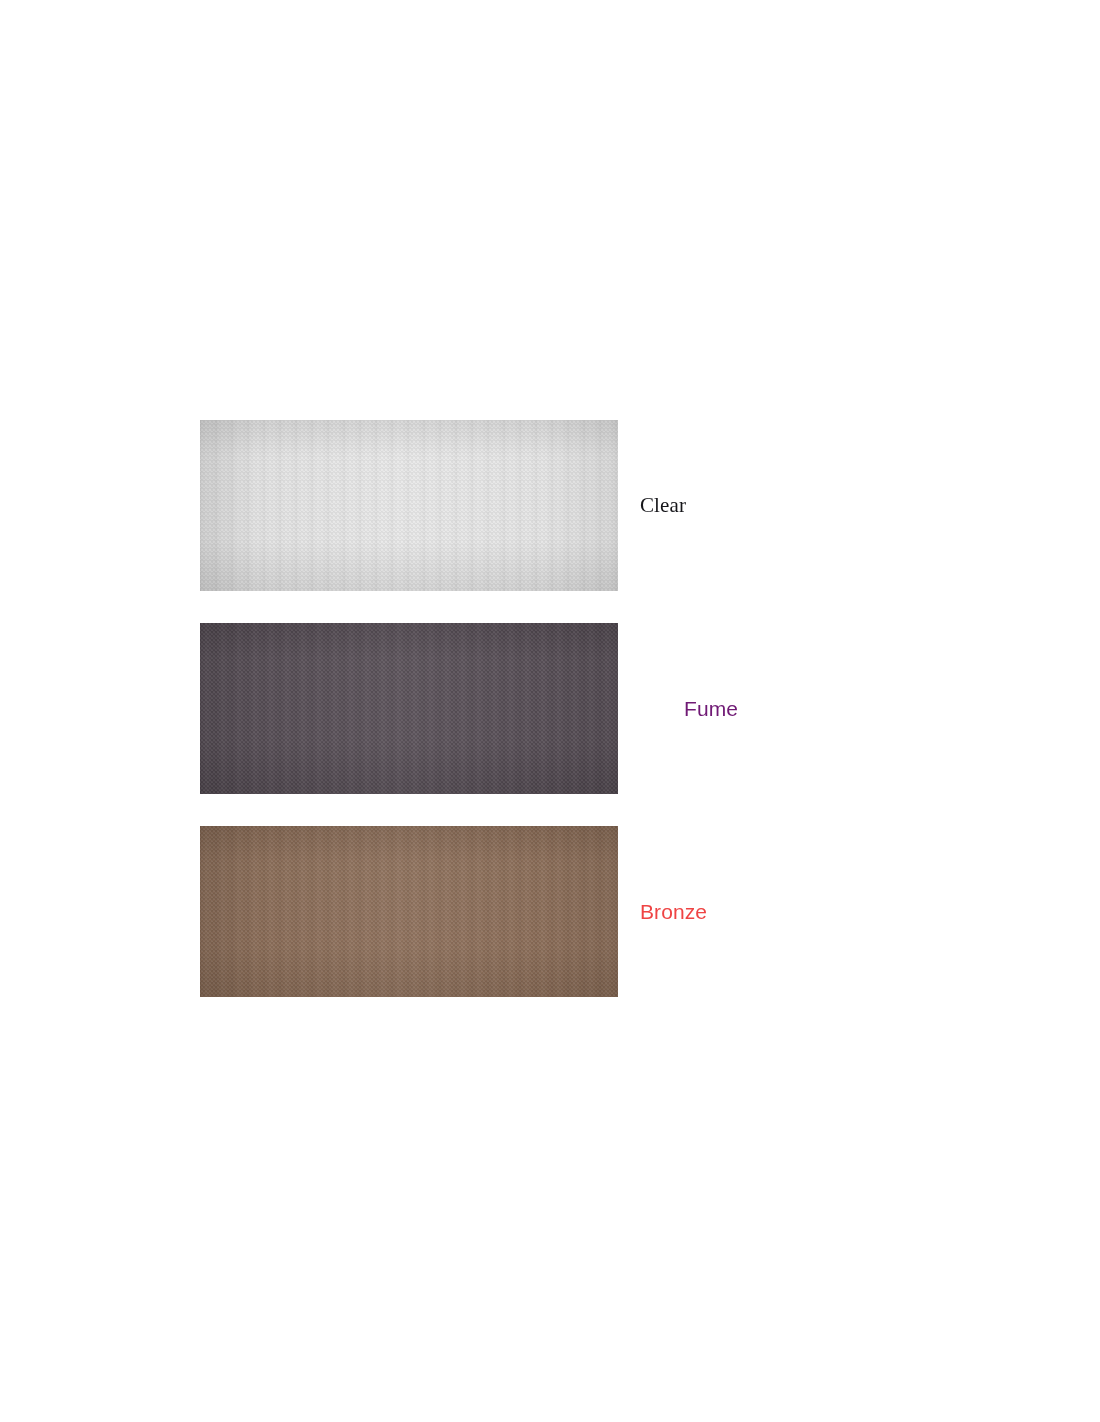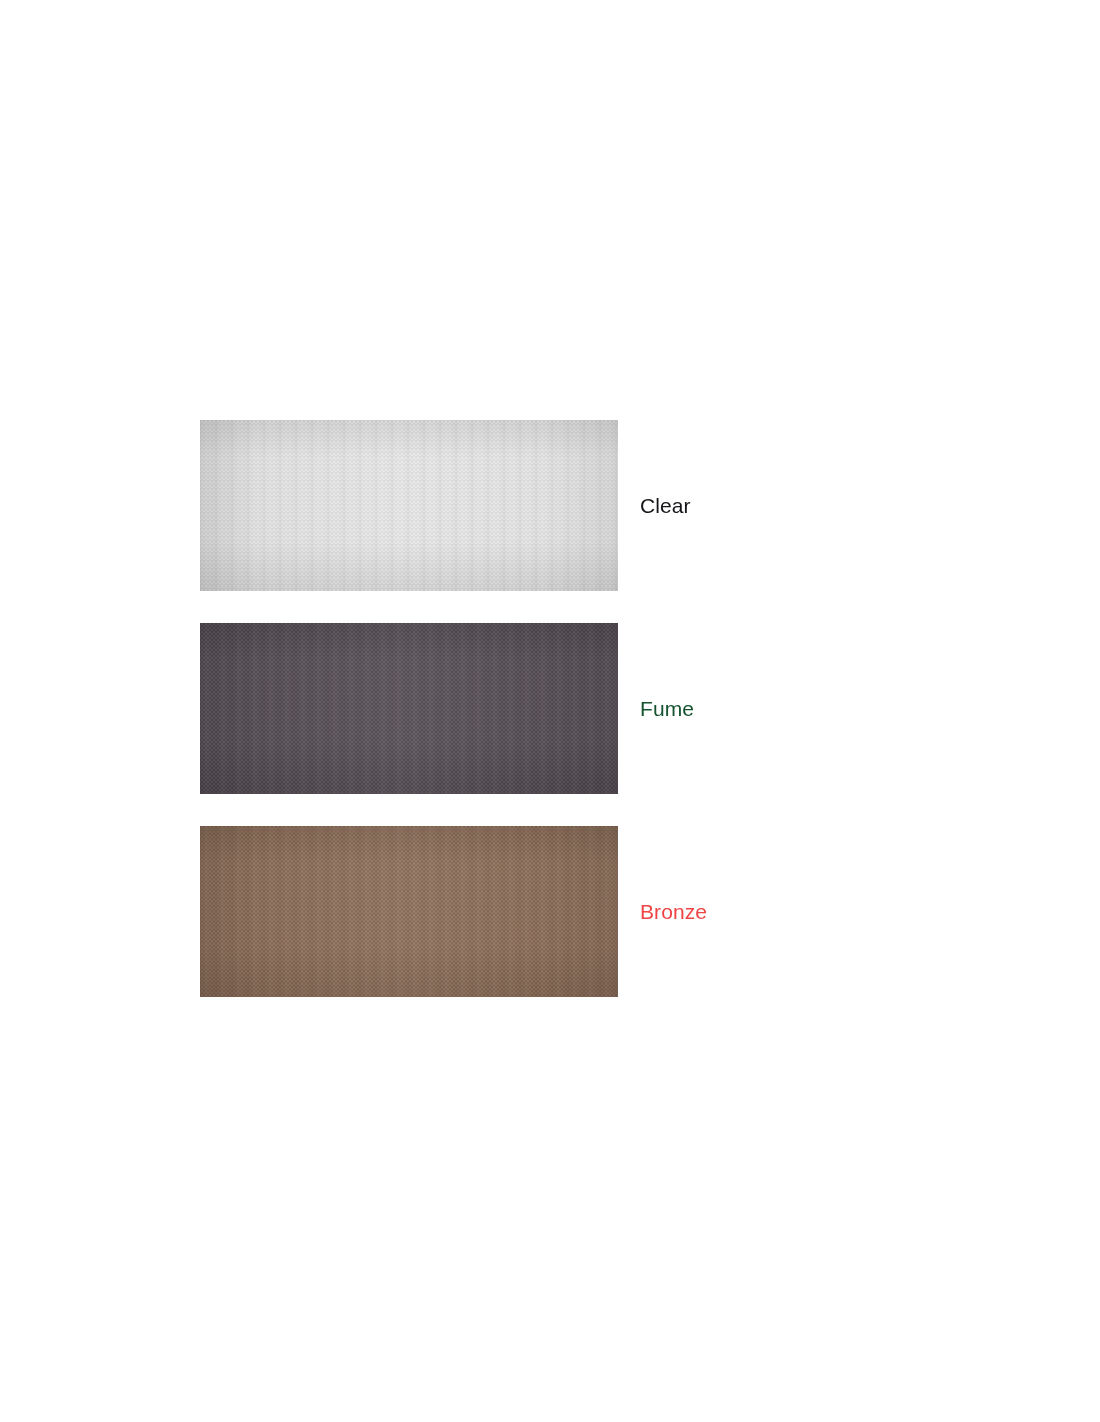--- a/index.html
+++ b/index.html
@@ -122,30 +122,30 @@
 <div class="page" style="background: rgb(255, 255, 255);">
 
   <div class="swatch-board">
 
     <div class="swatch-row">
       <div class="swatch-chip" style="background-color: rgb(232, 232, 232);">
         <div class="chip-weave"></div>
         <div class="chip-bands"></div>
         <div class="chip-shade"></div>
       </div>
-      <div class="swatch-label" style="color: rgb(22, 22, 26);">Clear</div>
+      <div class="swatch-label" style="color: rgb(22, 22, 26); font-family: Liberation Serif, serif;">Clear</div>
     </div>
 
     <div class="swatch-row">
       <div class="swatch-chip" style="background-color: rgb(83, 74, 82);">
         <div class="chip-weave"></div>
         <div class="chip-bands"></div>
         <div class="chip-shade"></div>
       </div>
-      <div class="swatch-label" style="color: #14532d;">Fume</div>
+      <div class="swatch-label" style="color: #701a75; margin-left: 44px;">Fume</div>
     </div>
 
     <div class="swatch-row">
       <div class="swatch-chip" style="background-color: rgb(138, 107, 85);">
         <div class="chip-weave"></div>
         <div class="chip-bands"></div>
         <div class="chip-shade"></div>
       </div>
       <div class="swatch-label" style="color: #ef4444;">Bronze</div>
     </div>

